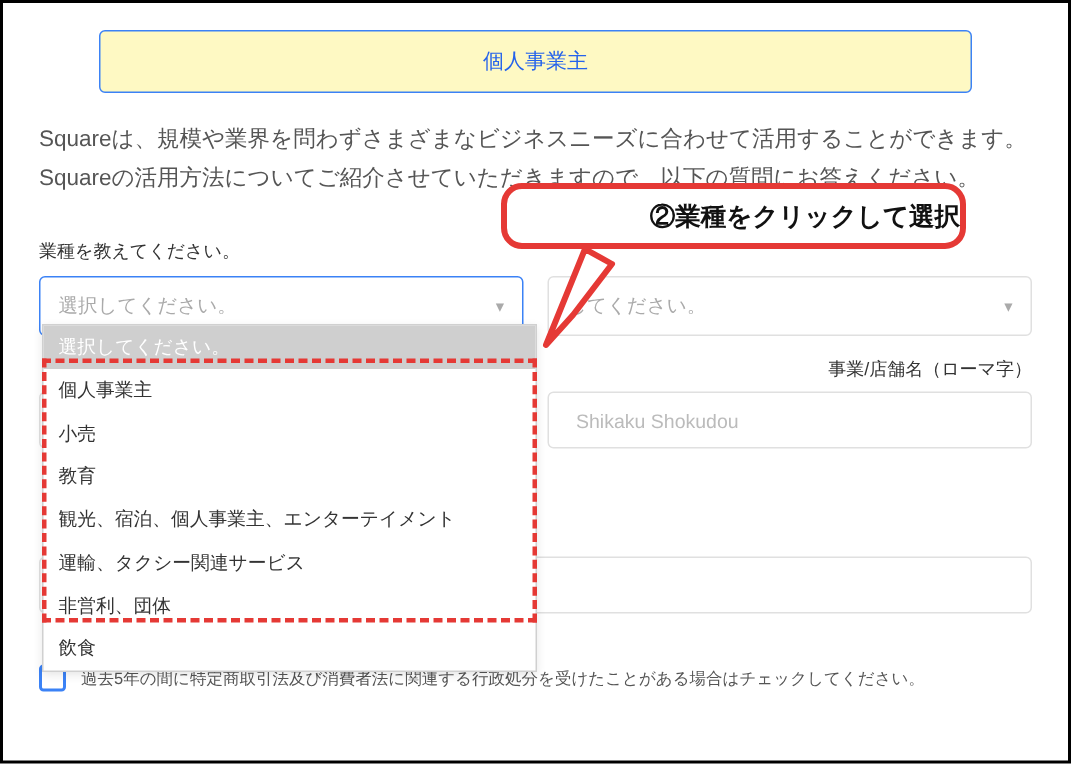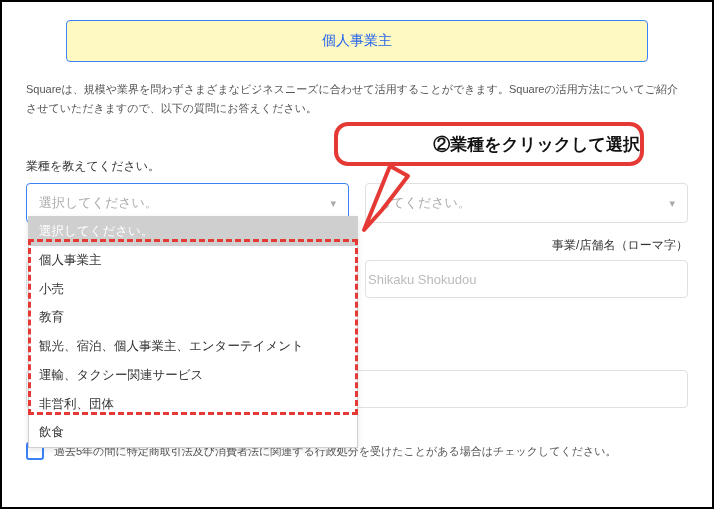--- a/index.html
+++ b/index.html
@@ -13,21 +13,21 @@
     border: 2px solid #000;
   }
   .content { padding: 18px 24px 0 24px; }
   .tabs { display: flex; gap: 14px; margin-bottom: 18px; padding: 0 40px; }
   .tab {
     flex: 1; height: 42px; border: 1px solid #888; border-radius: 4px;
     display: flex; align-items: center; justify-content: center;
     font-size: 14px; color: #333; cursor: pointer; background: #fff;
   }
   .tab.active { background: #fef9c3; border-color: #3b82f6; color: #2563eb; }
-  .intro { font-size: 11px; color: #555; line-height: 1.7; margin-bottom: 41px; }
+  .intro { font-size: 15px; color: #555; line-height: 1.7; margin-bottom: 28px; }
   .label { font-size: 12px; color: #333; margin-bottom: 8px; }
   .select-row { display: flex; gap: 16px; margin-bottom: 14px; }
   .select {
     flex: 1; height: 40px; border: 1px solid #3b82f6; border-radius: 4px;
     display: flex; align-items: center; justify-content: space-between;
     padding: 0 12px; color: #aaa; font-size: 13px; cursor: pointer; background: #fff;
   }
   .select.right { border-color: #e0e0e0; }
   .chev { color: #aaa; font-size: 11px; }
   .dropdown {
@@ -42,21 +42,21 @@
   .dd-item {
     padding: 5px 10px; font-size: 12.5px; color: #333; cursor: pointer;
     line-height: 1.5;
   }
   .dd-item.selected { background: #cfcfcf; color: #fff; }
   .name-row { display: flex; gap: 16px; margin-top: 10px; }
   .name-col { flex: 1; }
   .name-lbl { font-size: 12px; color: #333; margin-bottom: 6px; text-align: right; }
   .name-input {
     width: 100%; height: 38px; border: 1px solid #e0e0e0; border-radius: 4px;
-    padding: 0 2px; font-size: 13px; color: #333;
+    padding: 0 18px; font-size: 13px; color: #333;
   }
   .name-input::placeholder { color: #bbb; }
   .postal-row { margin-top: 72px; }
   .postal-input {
     width: 100%; height: 38px; border: 1px solid #e0e0e0; border-radius: 4px;
     padding: 0 10px; font-size: 13px; color: #bbb;
   }
   .cb-row { display: flex; align-items: center; gap: 10px; margin-top: 34px; }
   .cb {
     width: 18px; height: 18px; border: 2px solid #3b82f6; border-radius: 3px;

